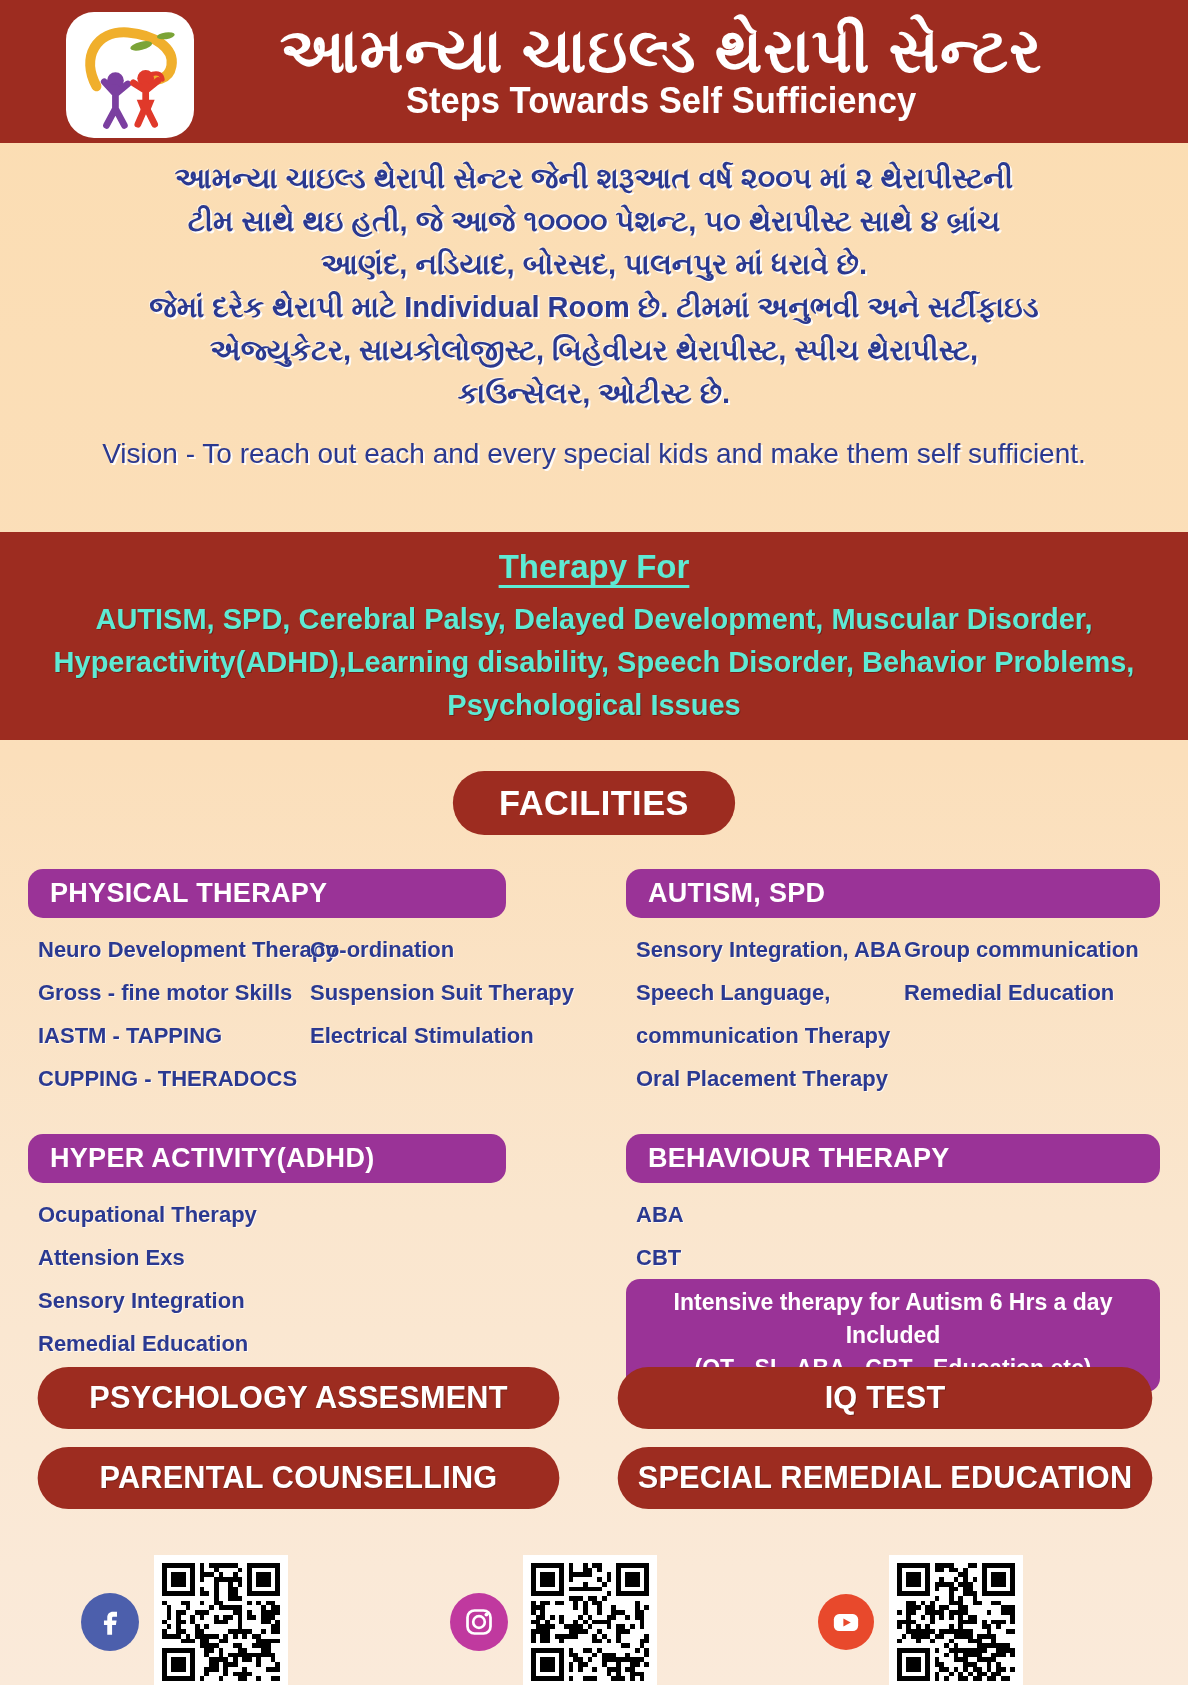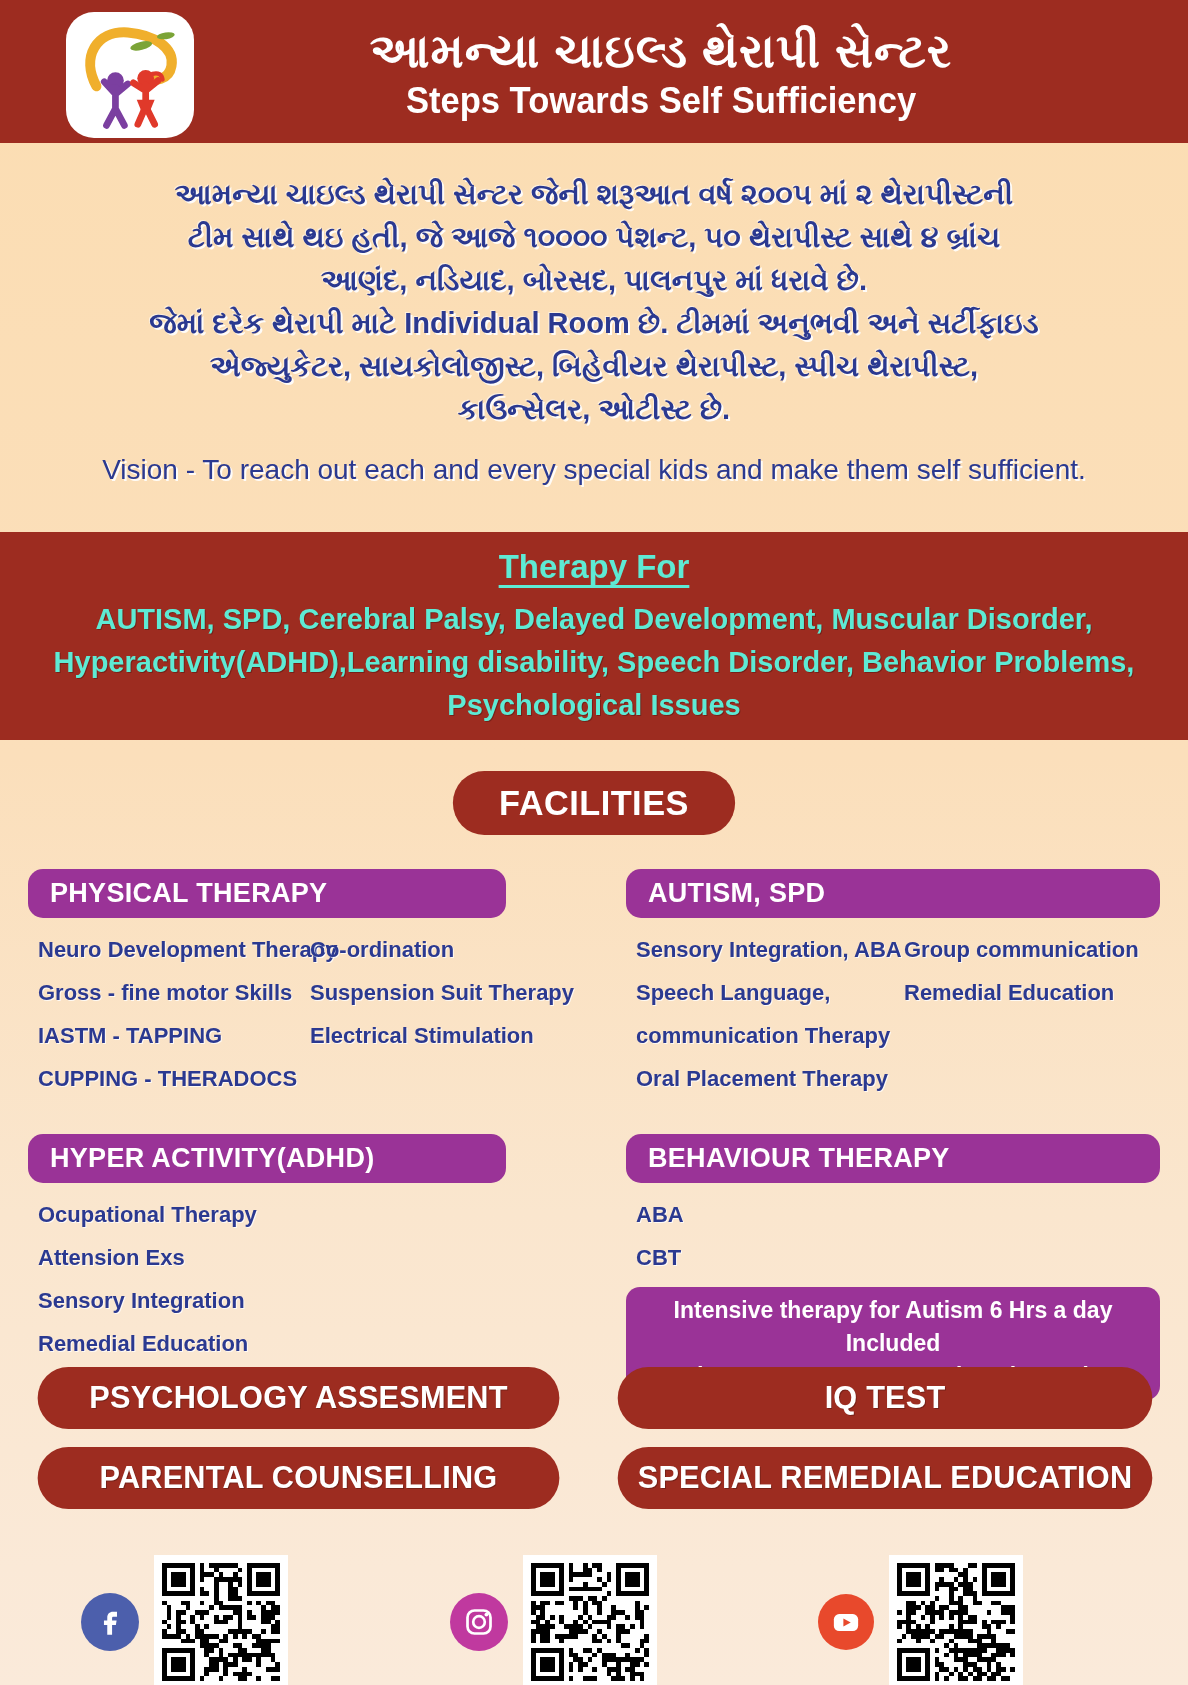--- a/index.html
+++ b/index.html
@@ -6,25 +6,25 @@
   html,body { width:1188px; }
   body { font-family:"Liberation Sans", sans-serif; }
   .poster { position:relative; width:1188px; height:1685px; overflow:hidden;
             background:linear-gradient(#FBDDB2 0%, #FBDFBB 45%, #FAE6CE 72%, #FAEADA 100%); }
 
   
   .header { height:143px; background:#9D2C20; display:flex; align-items:center; }
   .logo-wrap { flex:0 0 auto; margin-left:66px; width:128px; height:126px; background:#fff;
                border-radius:28px; display:flex; align-items:center; justify-content:center; margin-top:6px; }
   .header-text { flex:1 1 auto; text-align:center; color:#fff; padding-right:60px; }
-  .header-title { font-size:47px; font-weight:bold; line-height:58px; letter-spacing:1px; }
+  .header-title { font-size:62px; font-weight:bold; line-height:58px; letter-spacing:1px; }
   .header-sub { font-size:36px; font-weight:bold; line-height:42px; transform:scaleX(.96); }
 
   
-  .intro { padding-top:30px; text-align:center; height:389px; }
+  .intro { padding-top:14px; text-align:center; height:389px; }
   .g-line { color:#2B3990; font-weight:bold; font-size:29px; line-height:43px;
             text-shadow:2px 2px 0 rgba(255,255,255,.9), -1px -1px 0 rgba(255,255,255,.55); }
   .vision { margin-top:23px; color:#2B3990; font-weight:normal; font-size:28px;
             text-shadow:2px 2px 0 rgba(255,255,255,.9); }
 
   
   .band { height:208px; background:#9D2C20; color:#5eead4; text-align:center; padding-top:16px; }
   .band-title { font-size:33px; font-weight:bold; text-decoration:underline; text-underline-offset:7px; margin-bottom:12px; }
   .band-line { font-size:29px; font-weight:bold; line-height:43px; text-shadow:1px 1px 0 rgba(0,0,0,.25); }
 
@@ -40,21 +40,21 @@
   .bar { background:#9A3397; border-radius:15px; color:#fff; font-weight:bold; font-size:27px;
          height:49px; line-height:49px; padding-left:22px; letter-spacing:.3px;margin-top:12px; }
   .bar-l { width:478px; }
   .bar-r { width:534px; }
   .items { display:flex; margin-top:10px; }
   .subcol { display:flex; flex-direction:column; }
   .subcol-a-left  { width:272px; }
   .subcol-a-right { width:268px; }
   .fac-item { color:#2B3990; font-weight:bold; font-size:22px; line-height:43px; white-space:nowrap;
               text-shadow:1px 1px 0 rgba(255,255,255,.8); padding-left:10px; }
-  .note-box { margin-top:8px; width:534px; background:#9A3397; border-radius:14px; color:#fff;
+  .note-box { margin-top:0; width:534px; background:#9A3397; border-radius:14px; color:#fff;
               text-align:center; font-weight:bold; font-size:23px; line-height:33px; padding:7px 6px; }
 
   
   .pills { display:grid; grid-template-columns:527px 540px; justify-content:space-between;
            row-gap:18px; padding:15px 33px 12px 35px; }
   .pill { height:62px; background:#9D2C20; border-radius:31px; color:#fff; font-weight:bold;
           font-size:31px; display:flex; align-items:center; justify-content:center;
           letter-spacing:.2px; transform:scaleX(.99); text-shadow:1px 1px 0 rgba(0,0,0,.25); }
 
   

